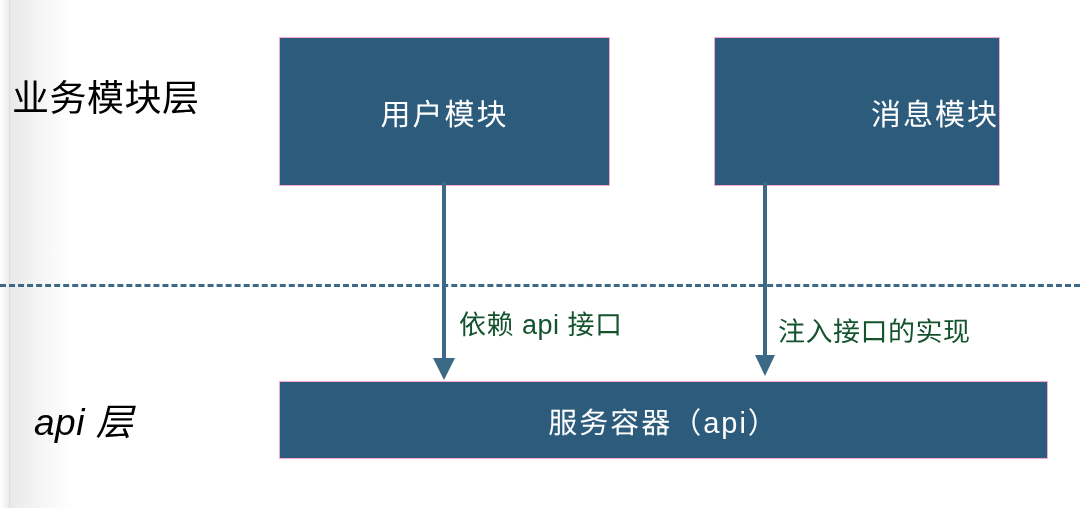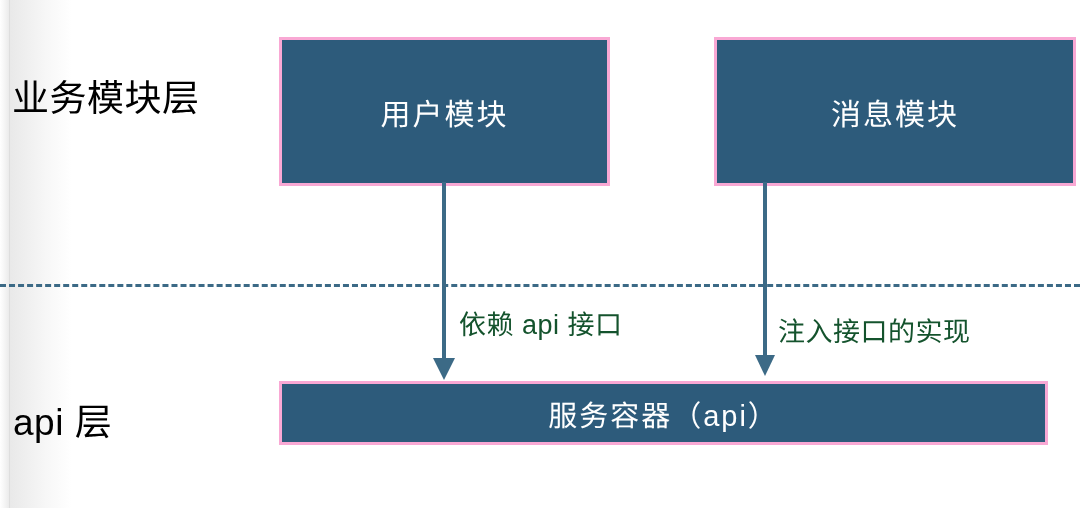--- a/index.html
+++ b/index.html
@@ -50,54 +50,56 @@
     font-size: 37px;
     line-height: 1.15;
     letter-spacing: 0.5px;
     white-space: nowrap;
   }
   .layer-label.biz {
     left: 12px;
     top: 78px;
   }
   .layer-label.api {
-    left: 13px;
+    left: 34px;
     top: 402px;
+    font-style: italic;
   }
 
   
   .box {
     position: absolute;
     background: #2d5b7b;
-    border: 3px solid #f9a8d4;
+    border: 1px solid #f9a8d4;
     box-sizing: border-box;
     display: flex;
     align-items: center;
     justify-content: center;
     color: #ffffff;
     font-size: 30px;
     letter-spacing: 2px;
   }
   .box.user {
     left: 279px;
     top: 37px;
     width: 331px;
     height: 149px;
   }
   .box.message {
     left: 714px;
     top: 37px;
-    width: 362px;
+    width: 286px;
     height: 149px;
+    justify-content: flex-end;
   }
   .box.container {
     left: 279px;
     top: 381px;
     width: 769px;
-    height: 64px;
+    height: 78px;
     font-size: 29px;
   }
 
   
   .divider {
     position: absolute;
     left: 0;
     top: 284px;
     width: 1080px;
     height: 0;

